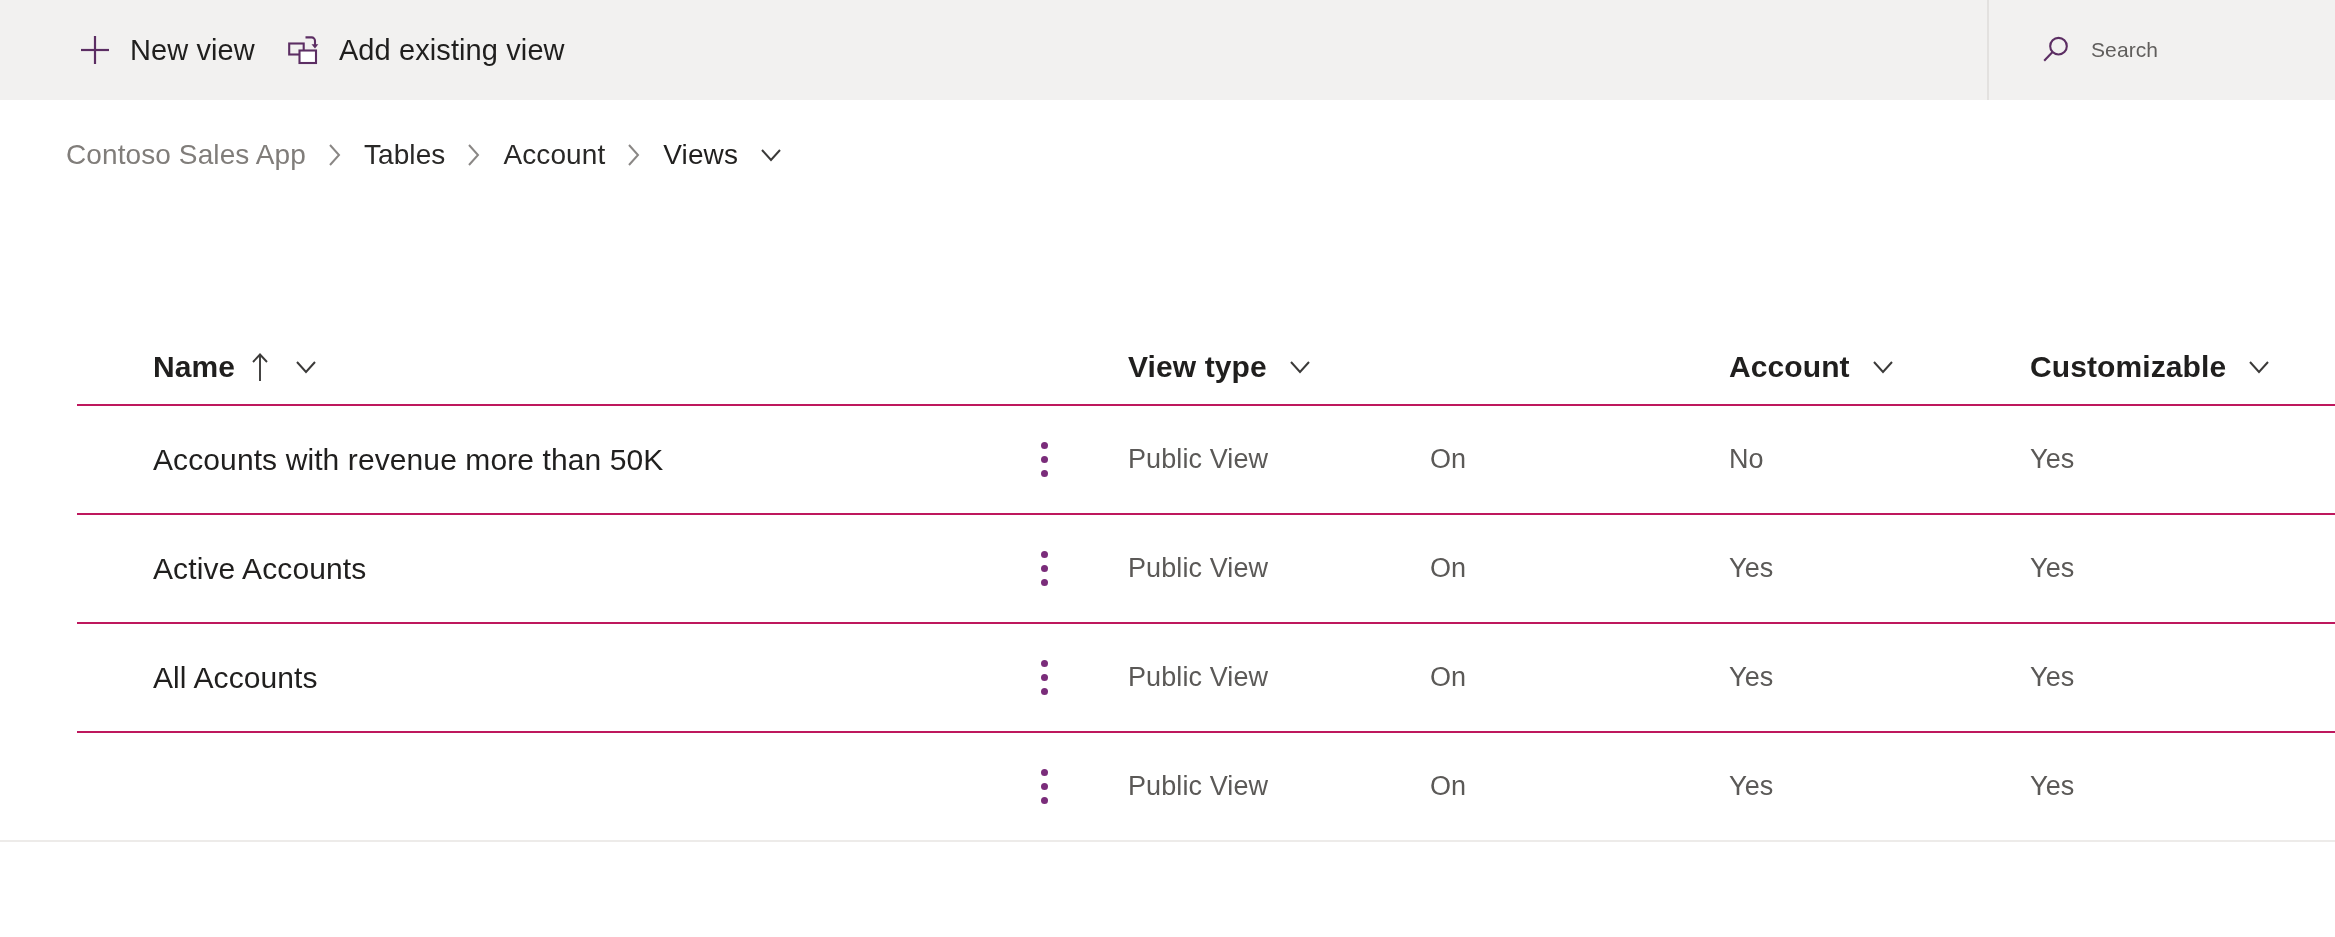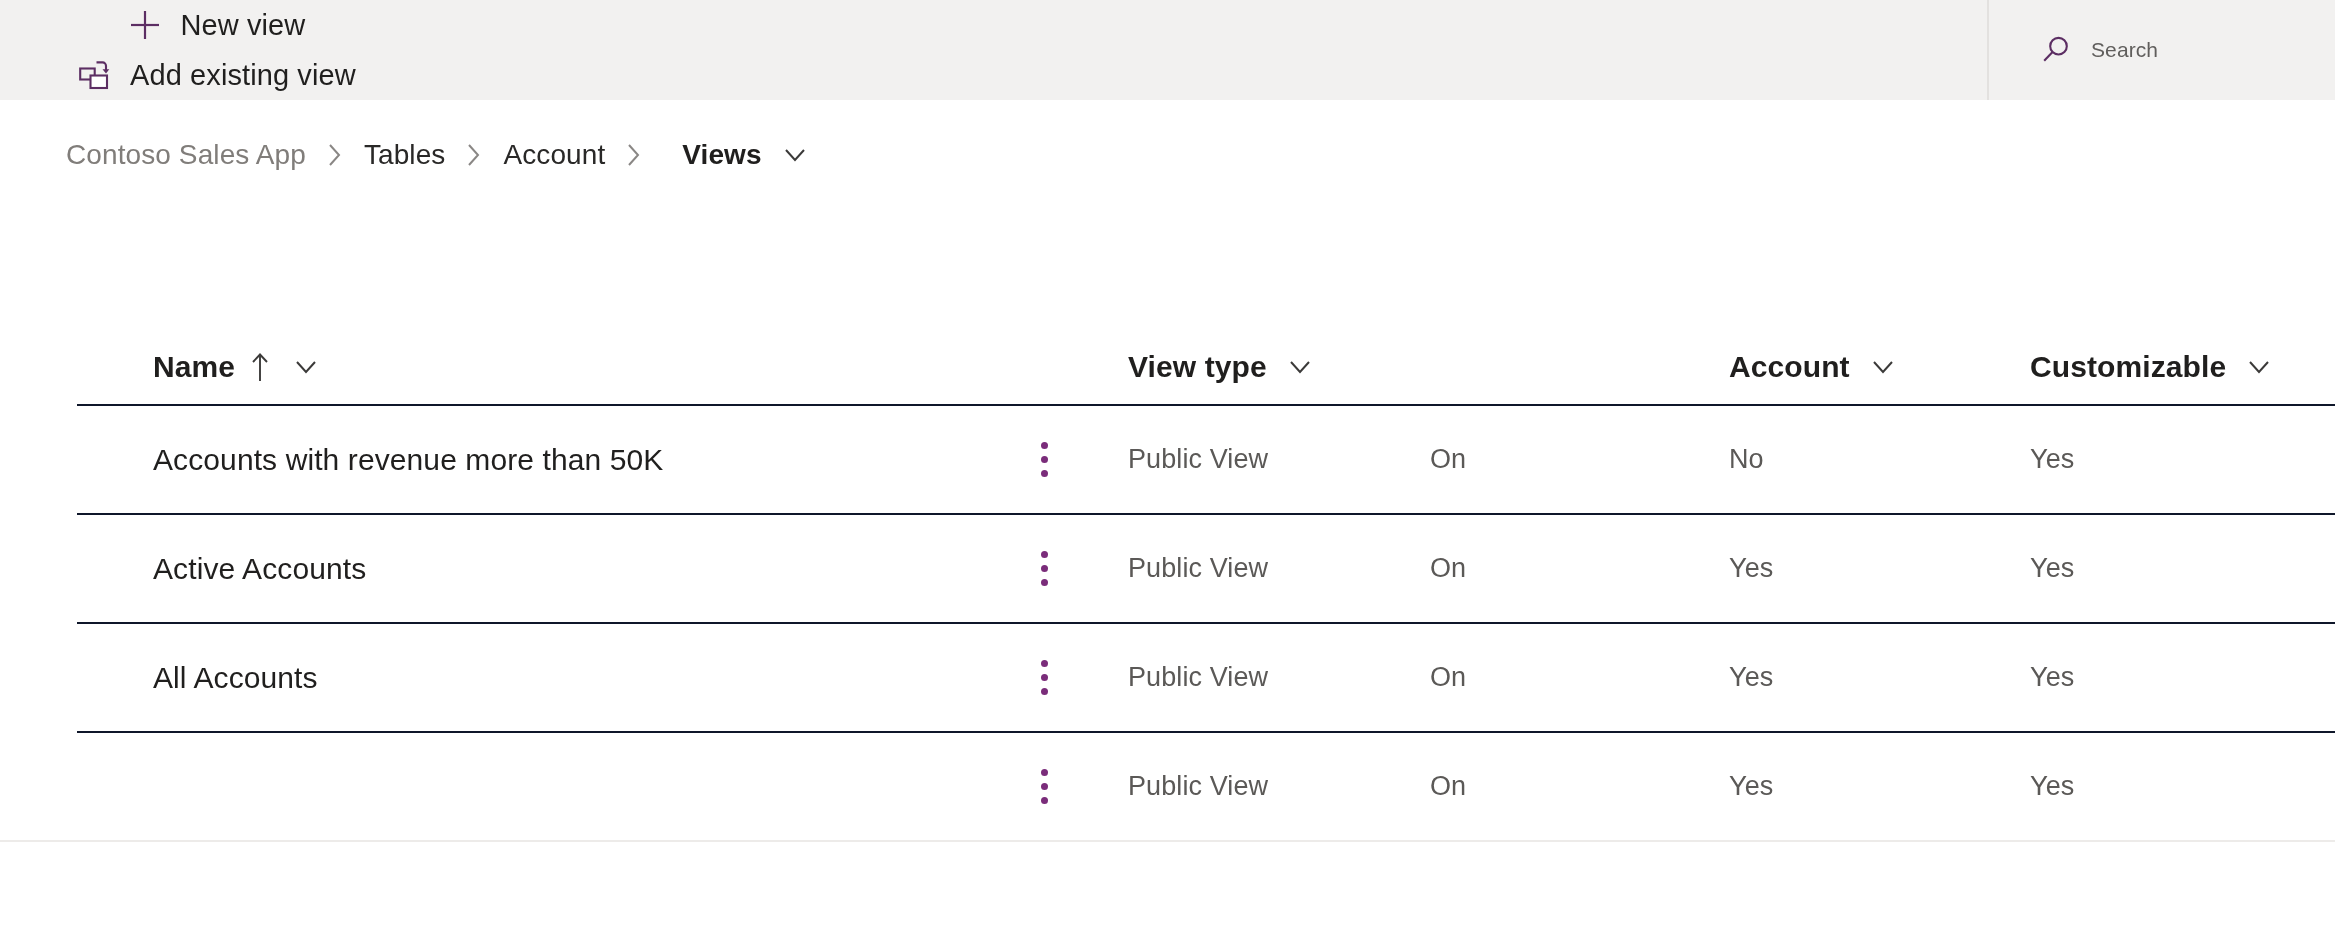--- a/index.html
+++ b/index.html
@@ -26,21 +26,20 @@
     display: flex;
     align-items: center;
     box-sizing: border-box;
   }
   .cmd-left {
     display: flex;
     align-items: center;
     height: 100%;
     padding-left: 62px;
     gap: 0px;
-    flex-direction: column;
   }
   .cmd-btn {
     display: flex;
     align-items: center;
     gap: 18px;
     height: 100%;
     padding: 0 16px;
     cursor: pointer;
     user-select: none;
     background: transparent;
@@ -101,21 +100,21 @@
   }
   .crumb {
     font-size: 28px;
     letter-spacing: 0.1px;
     white-space: nowrap;
     cursor: pointer;
     padding: 2px 2px;
   }
   .crumb.muted   { color: #807d7a; font-weight: 400; }
   .crumb.normal  { color: #292827; font-weight: 400; }
-  .crumb.current { color: #201f1e; font-weight: 700; margin-left: 19px; }
+  .crumb.current { color: #201f1e; font-weight: 400; }
   .crumb-sep {
     display: inline-flex;
     align-items: center;
     justify-content: center;
     width: 54px;
     height: 40px;
     color: #807d7a;
   }
   .crumb-chevron {
     display: inline-flex;
@@ -178,21 +177,21 @@
 
   .rows {
     position: absolute;
     top: 404px;
     left: 0;
     width: 2335px;
   }
   .row {
     position: relative;
     height: 107px;
-    border-top: 2px solid #0f172a;
+    border-top: 2px solid #be185d;
     cursor: pointer;
     padding-left: 30px;
   }
   .row:last-child { border-bottom: 2px solid #edebe9; }
   .row .divider-inset {
     position: absolute;
     top: -2px; left: 0;
     width: 77px;
     height: 2px;
     background: #ffffff;

